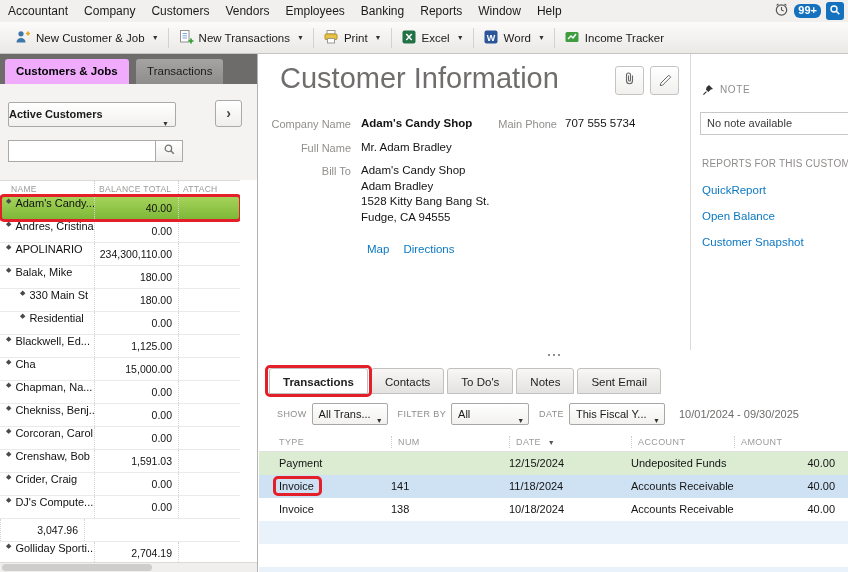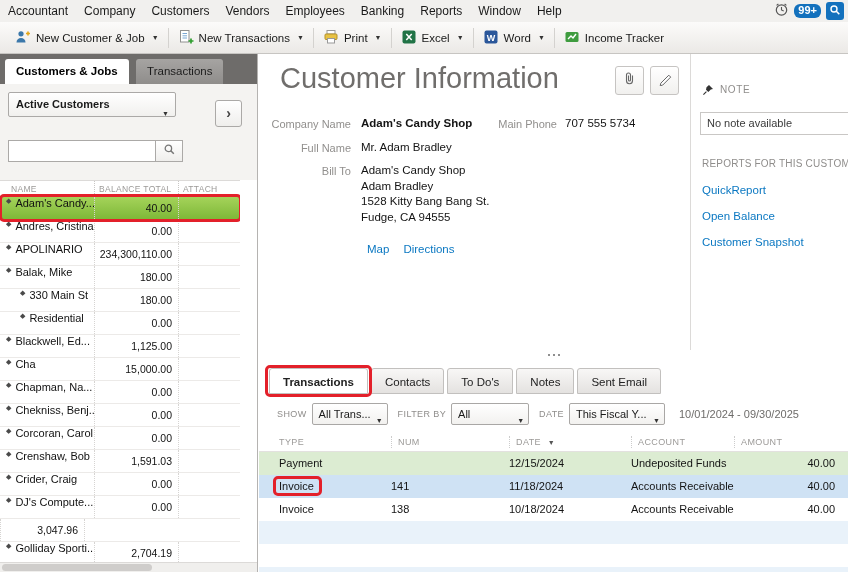--- a/index.html
+++ b/index.html
@@ -17,24 +17,24 @@
   
   .toolbar { position:absolute; top:22px; left:0; width:100%; height:32px; background:linear-gradient(#fcfbfa,#ebe9e6); border-bottom:1px solid #c7c5c2; display:flex; align-items:center; padding-left:6px; }
   .tool-btn { display:flex; align-items:center; gap:5px; font-size:11.5px; height:32px; padding:0 9px; }
   .tool-sep { width:1px; height:20px; background:#d4d2cf; }
   .dd-arrow { font-size:7px; color:#333; margin-left:2px; }
 
   
   .left-panel { position:absolute; top:54px; left:0; width:258px; bottom:0; background:#fff; border-right:1px solid #b5b3b1; }
   .lp-tabs { position:absolute; top:0; left:0; right:0; height:30px; background:#6e6c6a; padding:5px 0 0 5px; }
   .lp-tab { display:inline-block; height:25px; line-height:25px; padding:0 11px; font-size:11.5px; border-radius:3px 3px 0 0; }
-  .lp-tab.active { background:#ffffff; font-weight:bold; color:#000; }
+  .lp-tab.active { background:#f0abfc; font-weight:bold; color:#000; }
   .lp-tab.inactive { background:linear-gradient(#a6a4a2,#8f8d8b); color:#1c1c1c; margin-left:3px; }
   .lp-controls { position:absolute; top:30px; left:0; right:0; height:96px; background:#f4f3f1; }
-  .lp-dropdown { position:absolute; top:8px; left:8px; width:168px; height:25px; background:linear-gradient(#fff,#f1f0ee); border:1px solid #aba9a7; border-radius:2px; font-size:11px; font-weight:bold; line-height:23px; padding-left:7px; }
+  .lp-dropdown { position:absolute; top:18px; left:8px; width:168px; height:25px; background:linear-gradient(#fff,#f1f0ee); border:1px solid #aba9a7; border-radius:2px; font-size:11px; font-weight:bold; line-height:23px; }
   .lp-dropdown .dd-arrow { position:absolute; right:6px; top:9px; }
   .lp-expand { position:absolute; top:16px; right:15px; width:27px; height:27px; background:linear-gradient(#fff,#efeeec); border:1px solid #aba9a7; border-radius:3px; font-size:14px; color:#444; text-align:center; line-height:24px; font-weight:bold; }
   .lp-search { position:absolute; top:56px; left:8px; display:flex; }
   .lp-search input { width:148px; height:22px; border:1px solid #aba9a7; background:#fff; font:11px "Liberation Sans",sans-serif; padding:0 5px; outline:none; }
   .lp-search-btn { width:27px; height:22px; border:1px solid #aba9a7; border-left:none; background:linear-gradient(#fff,#efeeec); display:flex; align-items:center; justify-content:center; }
   .lp-list { position:absolute; top:126px; left:0; width:240px; bottom:10px; overflow:hidden; background:#fff; }
   .lp-header { display:flex; height:17px; border-top:1px solid #dcdad8; border-bottom:1px solid #dcdad8; font-size:8.5px; color:#9c9a98; letter-spacing:.3px; }
   .lp-header .hcol-name { width:94px; padding-left:11px; line-height:16px; }
   .lp-header .hcol-bal { width:84px; border-left:1px dotted #c9c7c5; line-height:16px; padding-left:4px; }
   .lp-header .hcol-att { flex:1; border-left:1px dotted #c9c7c5; line-height:16px; padding-left:4px; }

